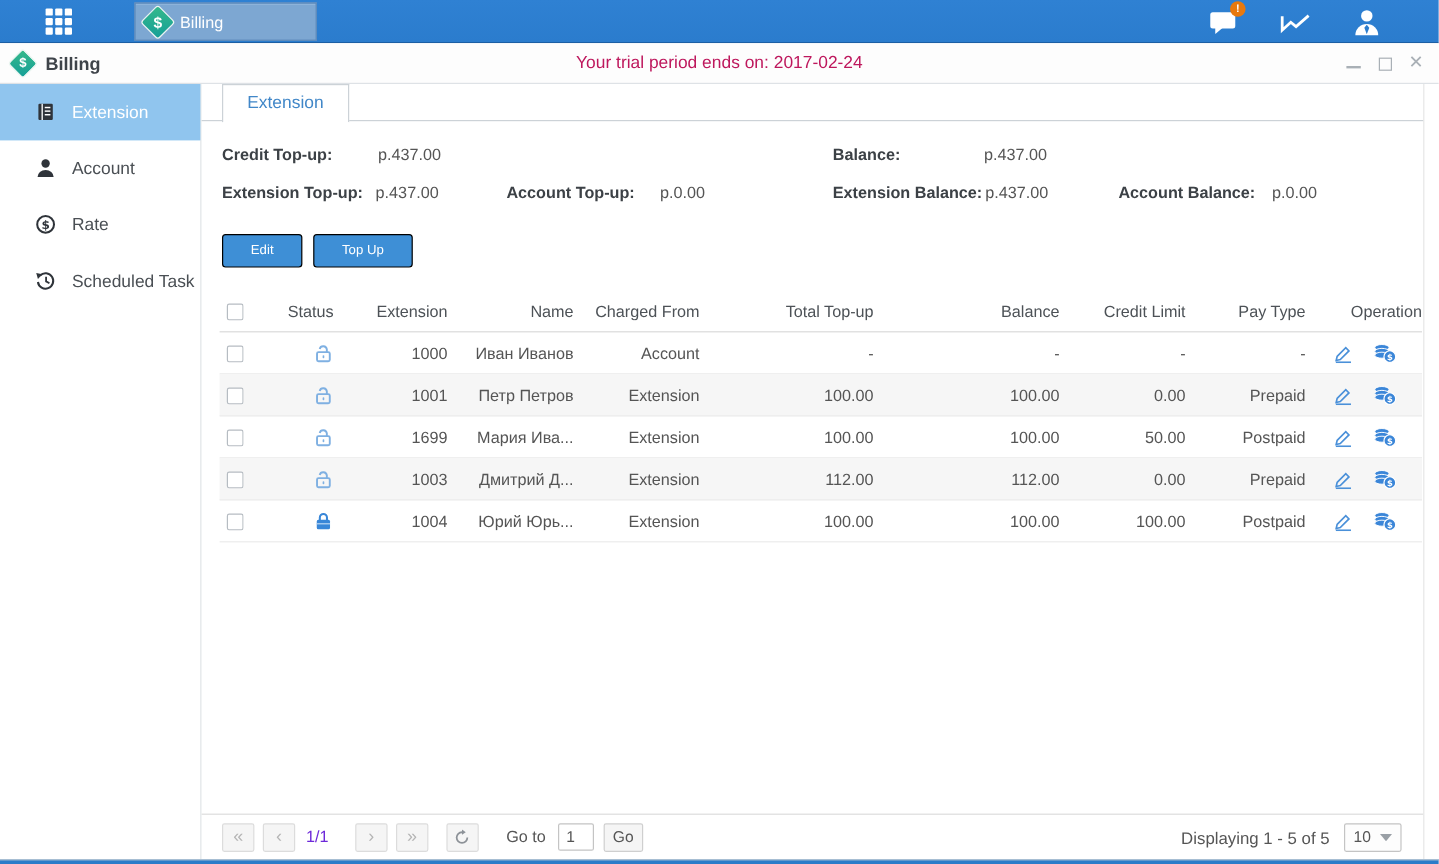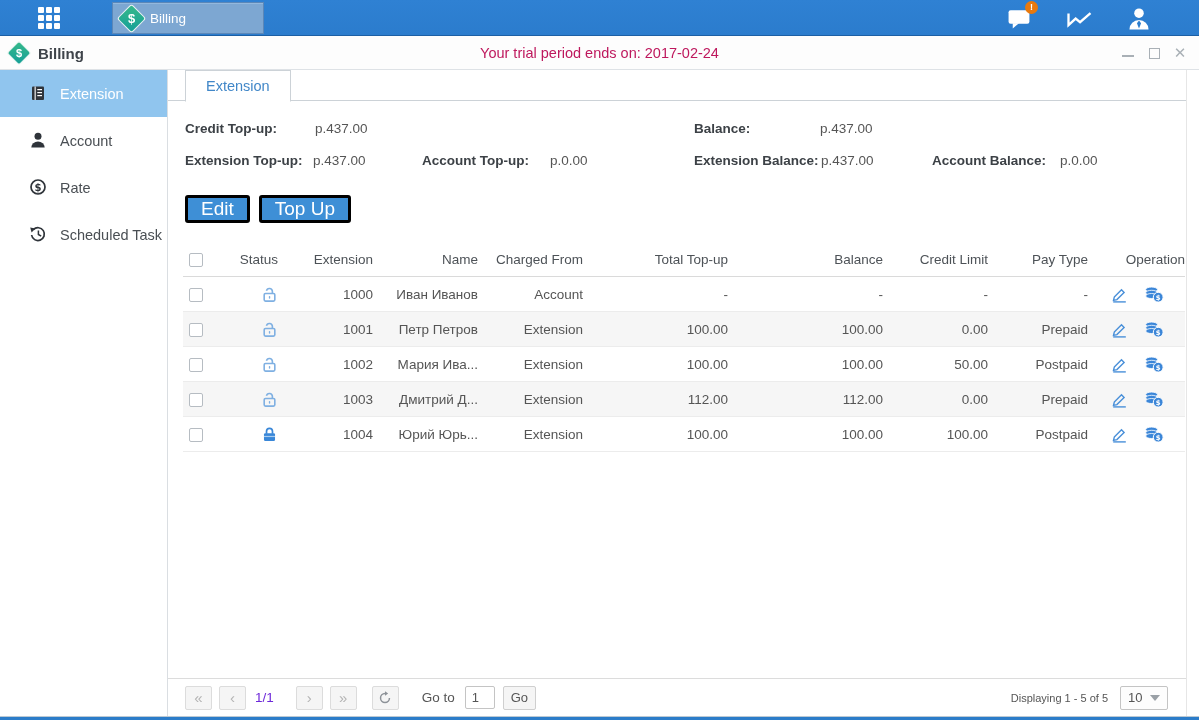--- a/index.html
+++ b/index.html
@@ -60,22 +60,22 @@
     background:#fff; border:1px solid #ccd2d7; border-bottom:1px solid #fff;
     display:flex; align-items:center; justify-content:center;
     color:#4187c8; font-size:14.5px; cursor:pointer; top:0; height:32px; }
 
   .summary { position:absolute; left:0; top:31px; width:1018px; height:85px; }
   .summary span { position:absolute; font-size:13.5px; color:#555; white-space:nowrap; }
   .summary .lbl { font-weight:bold; color:#3c4146; }
   .p-r1 { top:20px; } .p-r2 { top:52px; }
 
   .actions { position:absolute; left:17px; top:125px; display:flex; gap:9px; }
-  .btn-blue { height:28px; padding:0 13px; background:#3e8fd6; border:3px solid #000000; border-radius:3px;
-    color:#fff; font-size:19px; font-family:inherit; cursor:pointer; }
+  .btn-blue { height:28px; padding:0 23px; background:#3e8fd6; border:1px solid #000000; border-radius:3px;
+    color:#fff; font-size:11px; font-family:inherit; cursor:pointer; }
 
   
   .table { position:absolute; left:15px; top:173px; width:1002px; }
   .trow { display:grid; grid-template-columns:20px 75px 95px 105px 105px 145px 155px 105px 100px 97px;
     align-items:center; }
   .thead { height:34px; border-bottom:1px solid #dadada; }
   .thead .tcell { font-size:13.5px; color:#4d5257; }
   .tcell { text-align:right; font-size:13.5px; color:#555; overflow:hidden; white-space:nowrap; }
   .drow { height:35px; border-bottom:1px solid #ececec; }
   .drow.even { background:#f6f6f6; }
@@ -93,21 +93,21 @@
     color:#b4b4b4; font-size:15px; display:inline-flex; align-items:center; justify-content:center;
     cursor:pointer; margin-right:7px; }
   .pg-ind { font-size:13.5px; color:#6d28d9; margin:0 22px 0 2px; }
   .pg-refresh { margin-left:8px; }
   .goto-label { font-size:13.5px; color:#555; margin:0 10px 0 16px; }
   .goto-input { width:30px; height:23px; border:1px solid #c4c4c4; border-radius:2px; font-size:13px;
     color:#555; padding-left:6px; font-family:inherit; }
   .go-btn { margin-left:8px; width:33px; height:24px; background:#f5f5f5; border:1px solid #cfcfcf;
     border-radius:2px; color:#555; font-size:13px; font-family:inherit; cursor:pointer; }
   .pg-right { margin-left:auto; display:flex; align-items:center; gap:12px; }
-  .displaying { font-size:11px; color:#555; }
+  .displaying { font-size:14px; color:#555; }
   .pagesize { width:48px; height:24px; border:1px solid #c4c4c4; border-radius:2px; background:#fdfdfd;
     display:flex; align-items:center; padding:0 7px; font-size:13px; color:#555; cursor:pointer; }
   .caret { margin-left:auto; width:0; height:0; border-left:5px solid transparent;
     border-right:5px solid transparent; border-top:6px solid #9aa0a6; }
 
   .bottom-strip { position:absolute; left:0; bottom:0; width:100%; height:4px; background:#2b7cc9;
     border-top:1px solid #bcc9d3; }
 </style>
 </head>
 <body>
@@ -330,21 +330,21 @@
     </div>
   </div>
 
   <div class="trow drow">
     <div class="tcell"><span class="cb"></span></div>
     <div class="tcell status-cell"><svg width="17" height="17" viewBox="0 0 16 16">
                 <rect x="3" y="7" width="10" height="7.2" rx="1.2" fill="none" stroke="#7fb0e2" stroke-width="1.5"></rect>
                 <path d="M10.7 7 V4.9 a2.85 2.85 0 0 0 -5.6 -0.4" fill="none" stroke="#7fb0e2" stroke-width="1.5"></path>
                 <rect x="7.4" y="9.4" width="1.3" height="2.5" rx="0.6" fill="#7fb0e2"></rect>
               </svg></div>
-    <div class="tcell c-ext">1002</div>
+    <div class="tcell c-ext">1699</div>
     <div class="tcell c-name">Мария Ива...</div>
     <div class="tcell c-cf">Extension</div>
     <div class="tcell c-tt">100.00</div>
     <div class="tcell c-bal">100.00</div>
     <div class="tcell c-cl">50.00</div>
     <div class="tcell c-pt">Postpaid</div>
     <div class="tcell op-cell">
       <span class="op-ic op-edit">
                 <svg width="18" height="17" viewBox="0 0 18 17">
                   <path d="M4.3 11 L11.5 3.8 L14.1 6.4 L6.9 13.6 L3.5 14.4 Z" fill="none" stroke="#4a90d9" stroke-width="1.4"></path>

